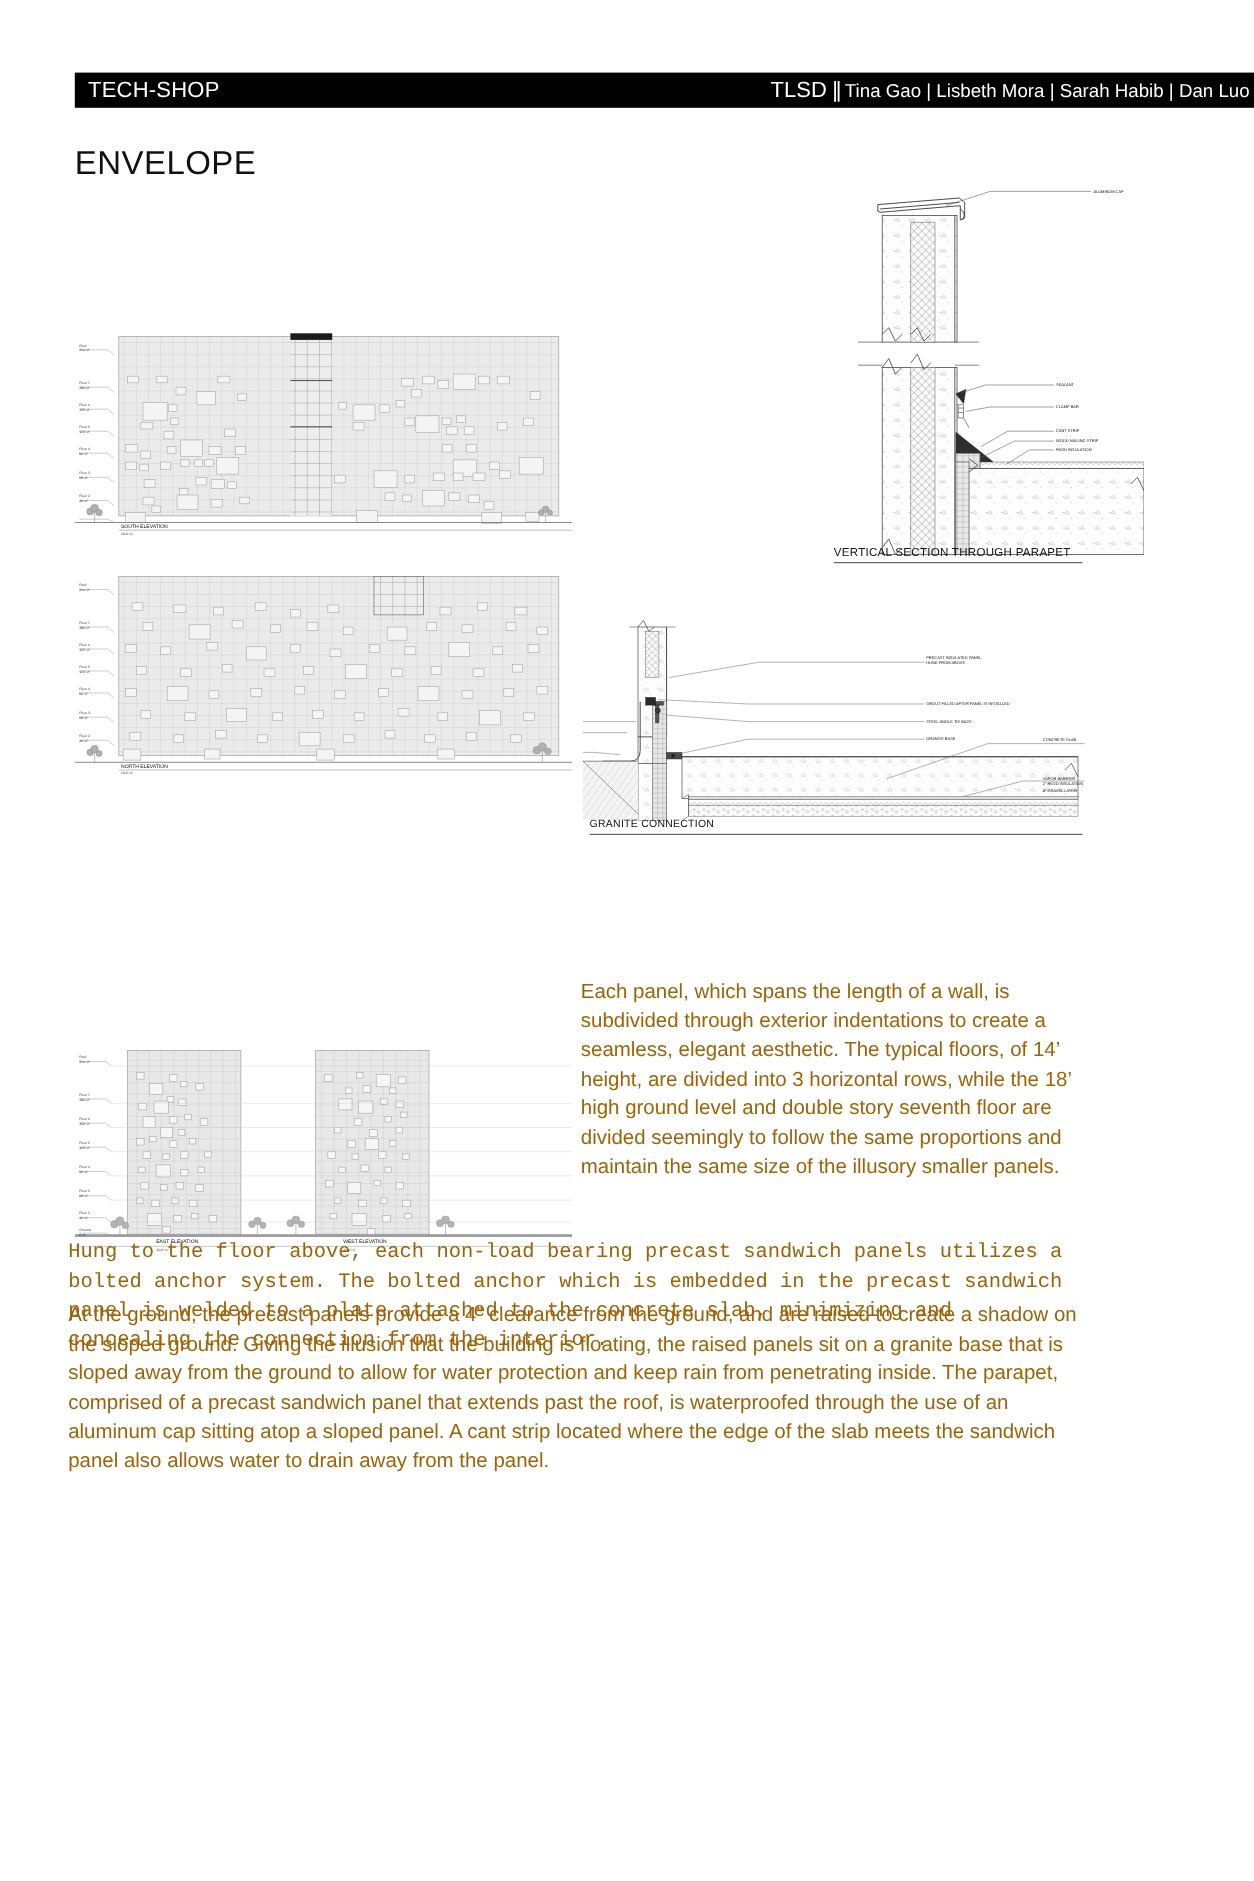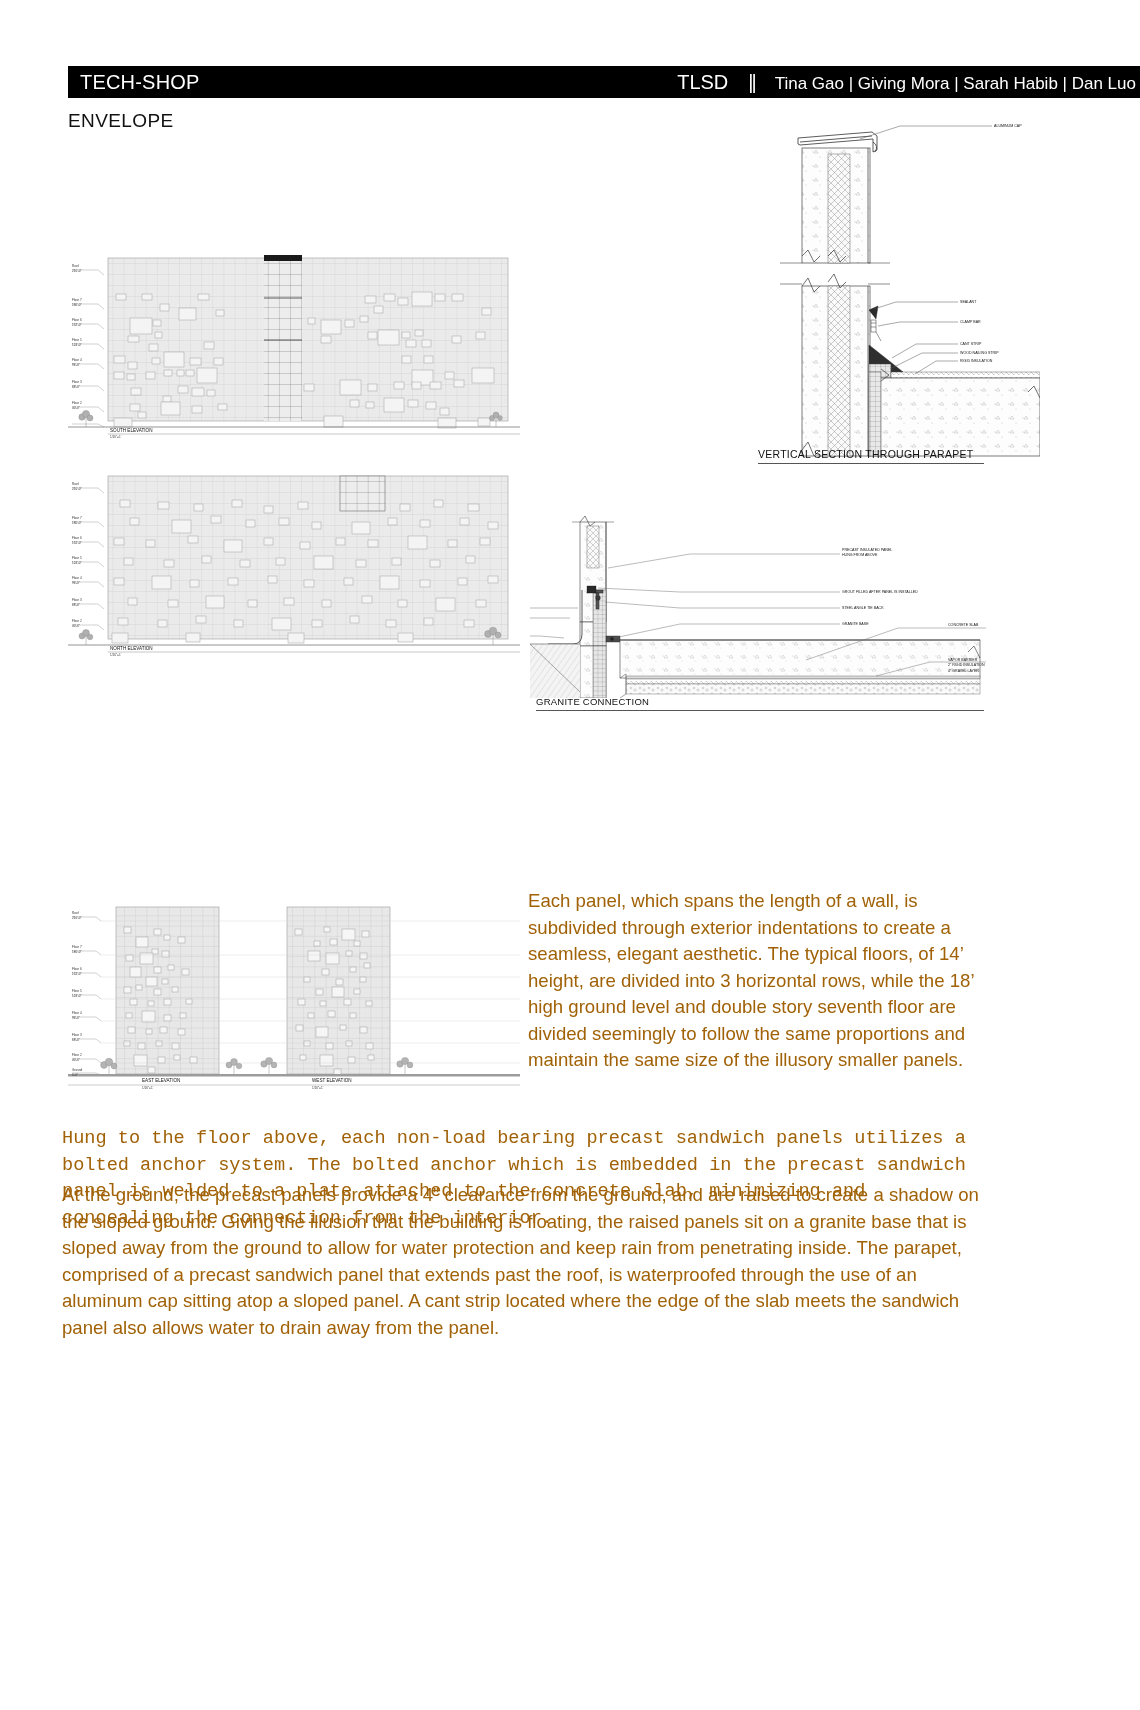--- a/index.html
+++ b/index.html
@@ -14,32 +14,32 @@
 
   
   .header-bar {
     position: absolute; left: 68px; top: 66px;
     width: 1078px; height: 32px;
     background: #000; color: #fff;
     display: flex; align-items: center; justify-content: space-between;
     padding: 0 10px 0 12px;
   }
   .header-left { font-size: 20px; letter-spacing: .2px; white-space: nowrap; }
-  .header-right { font-size: 17px; white-space: nowrap; display:flex; align-items:baseline; gap:20px;}
+  .header-right { font-size: 17px; white-space: nowrap; display:flex; align-items:baseline; gap:5px;}
   .hdr-tlsd { font-size: 20px; }
   .hdr-bars { font-size:20px; letter-spacing:-2px; }
 
   
   .section-title {
-    position: absolute; left: 68px; top: 110px;
-    font-size: 19px; letter-spacing: .4px; color:#111;
+    position: absolute; left: 68px; top: 132px;
+    font-size: 30px; letter-spacing: .4px; color:#111;
   }
 
   
-  .dwg { position: absolute; }
+  .dwg { position: absolute; margin-top: 48px; }
   .dwg svg { display:block; }
 
   .det-title { font-size: 10.5px; letter-spacing:.25px; color:#111; }
   .det-rule { border-top:1px solid #555; }
 
   
   .lead { font-size: 3.6px; fill:#111; font-family:"Liberation Sans", sans-serif; }
   .lead-b { font-size: 3.6px; fill:#111; font-weight:bold; font-family:"Liberation Sans", sans-serif; }
   .flr { font-size: 3.1px; fill:#333; font-family:"Liberation Sans", sans-serif; }
 
@@ -59,21 +59,21 @@
 </head>
 <body>
 
 <div class="page">
 
   <div class="header-bar">
     <span class="header-left">TECH-SHOP</span>
     <span class="header-right">
       <span class="hdr-tlsd">TLSD</span>
       <span class="hdr-bars">||</span>
-      <span>Tina Gao | Giving Mora | Sarah Habib | Dan Luo</span>
+      <span>Tina Gao | Lisbeth Mora | Sarah Habib | Dan Luo</span>
     </span>
   </div>
 
   <div class="section-title">ENVELOPE</div>
 
   <div class="dwg" style="left:68px; top:252px;">
     <svg width="452" height="196" viewBox="0 0 452 196">
       <defs>
         <pattern id="gridS" width="11.1" height="11.0" patternUnits="userSpaceOnUse">
           <rect width="11.1" height="11.0" fill="#e9e9e9"></rect>

